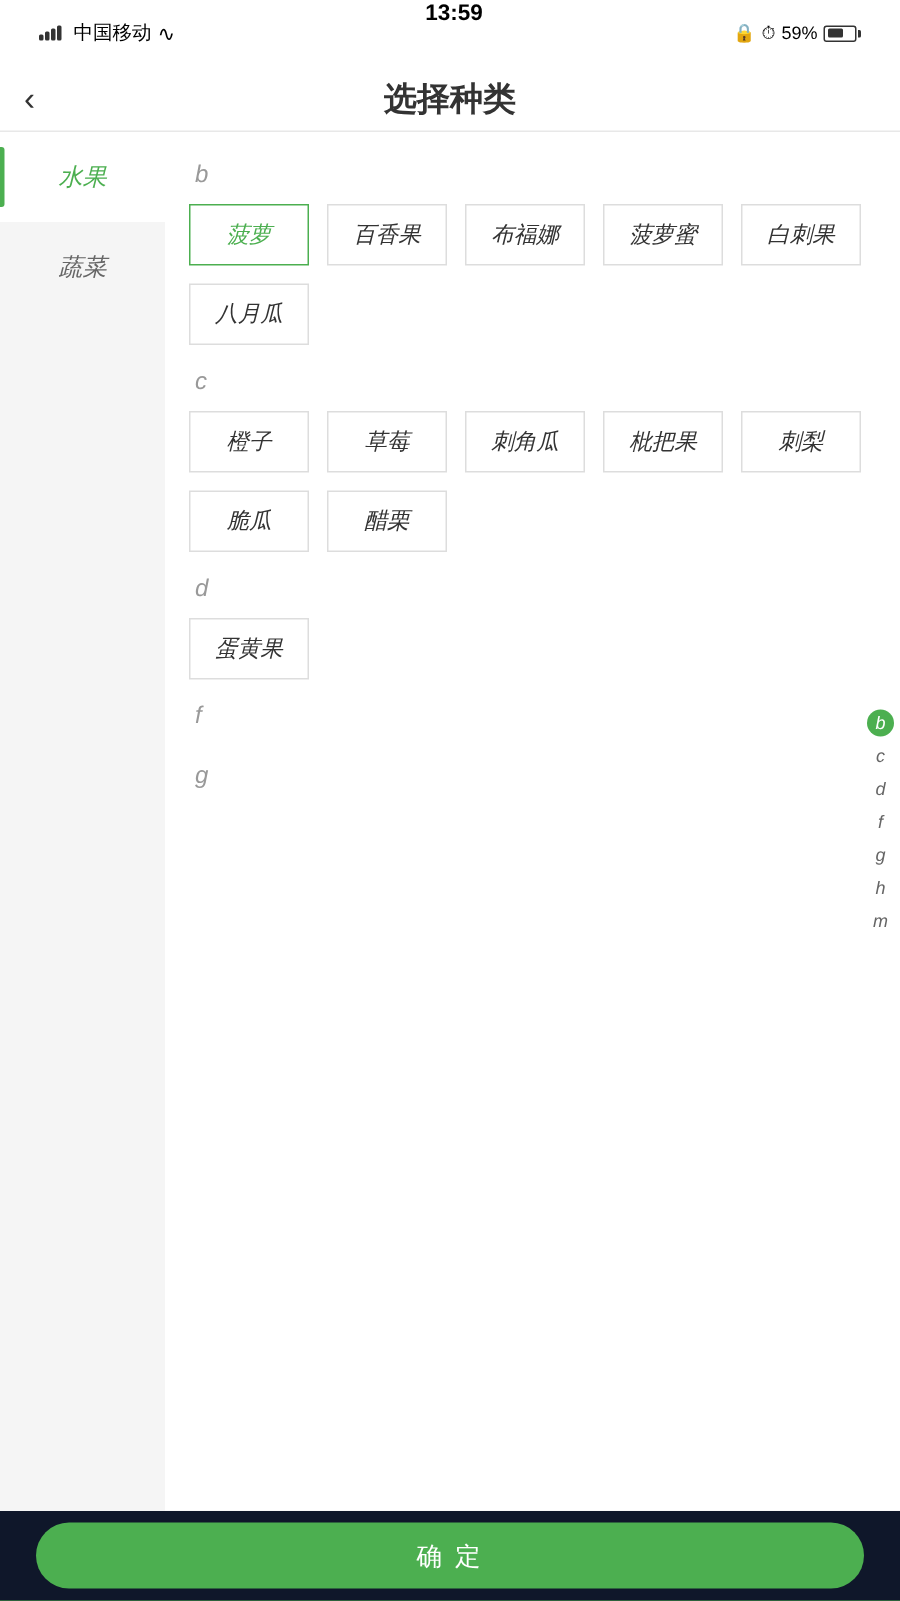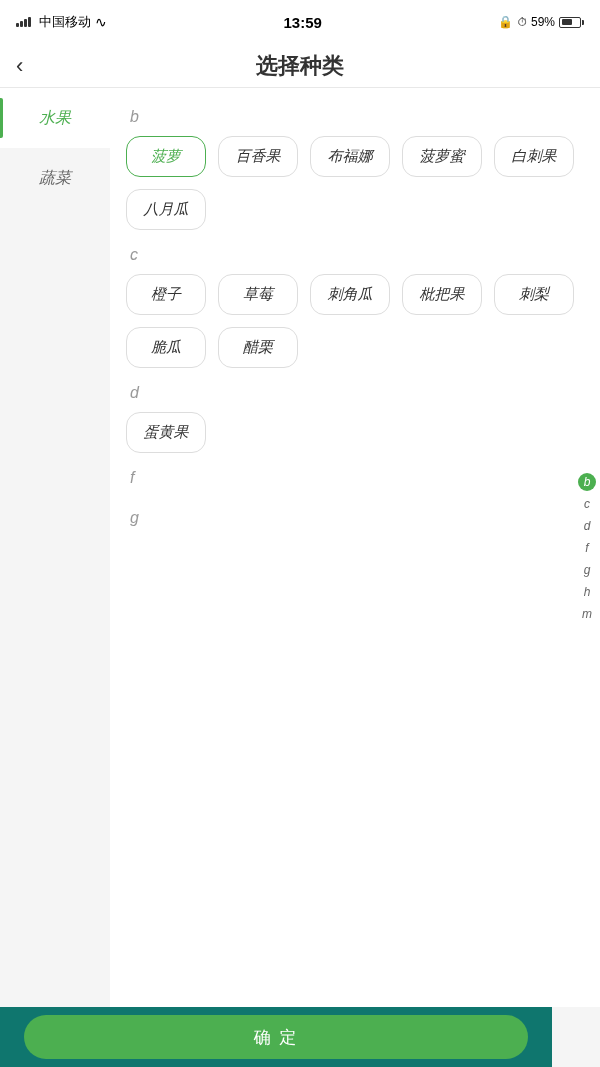--- a/index.html
+++ b/index.html
@@ -12,23 +12,22 @@
       background: #f5f5f5;
       position: relative;
       overflow-x: hidden;
     }
 
     
     .status-bar {
       height: 44px;
       background: #fff;
       display: flex;
-      align-items: center;
       justify-content: space-between;
-      padding: 0 16px;
+      padding: 0 26px;
       font-size: 13px;
       font-weight: 500;
     }
     .status-left { display: flex; align-items: center; gap: 4px; }
     .status-center { font-size: 15px; font-weight: 600; }
     .status-right { display: flex; align-items: center; gap: 4px; font-size: 12px; }
 
     
     .nav-bar {
       height: 44px;
@@ -113,21 +112,21 @@
     
     .item-grid {
       display: flex;
       flex-wrap: wrap;
       gap: 12px;
       margin-bottom: 4px;
     }
 
     .item-tag {
       border: 1px solid #ddd;
-      border-radius: 14px;
+      border-radius: 0;
       padding: 10px 16px;
       font-size: 15px;
       color: #333;
       cursor: pointer;
       background: #fff;
       min-width: 80px;
       text-align: center;
     }
     .item-tag.selected {
       border-color: #4caf50;
@@ -160,23 +159,23 @@
       background: #4caf50;
       color: #fff;
       border-radius: 50%;
     }
 
     
     .confirm-bar {
       position: fixed;
       bottom: 0;
       left: 0;
-      width: 552px;
+      width: 600px;
       height: 60px;
-      background: #0f766e;
+      background: #0f172a;
       padding: 8px 24px;
       display: flex;
       align-items: center;
     }
     .confirm-btn {
       width: 100%;
       height: 44px;
       background: #4caf50;
       border: none;
       border-radius: 22px;

